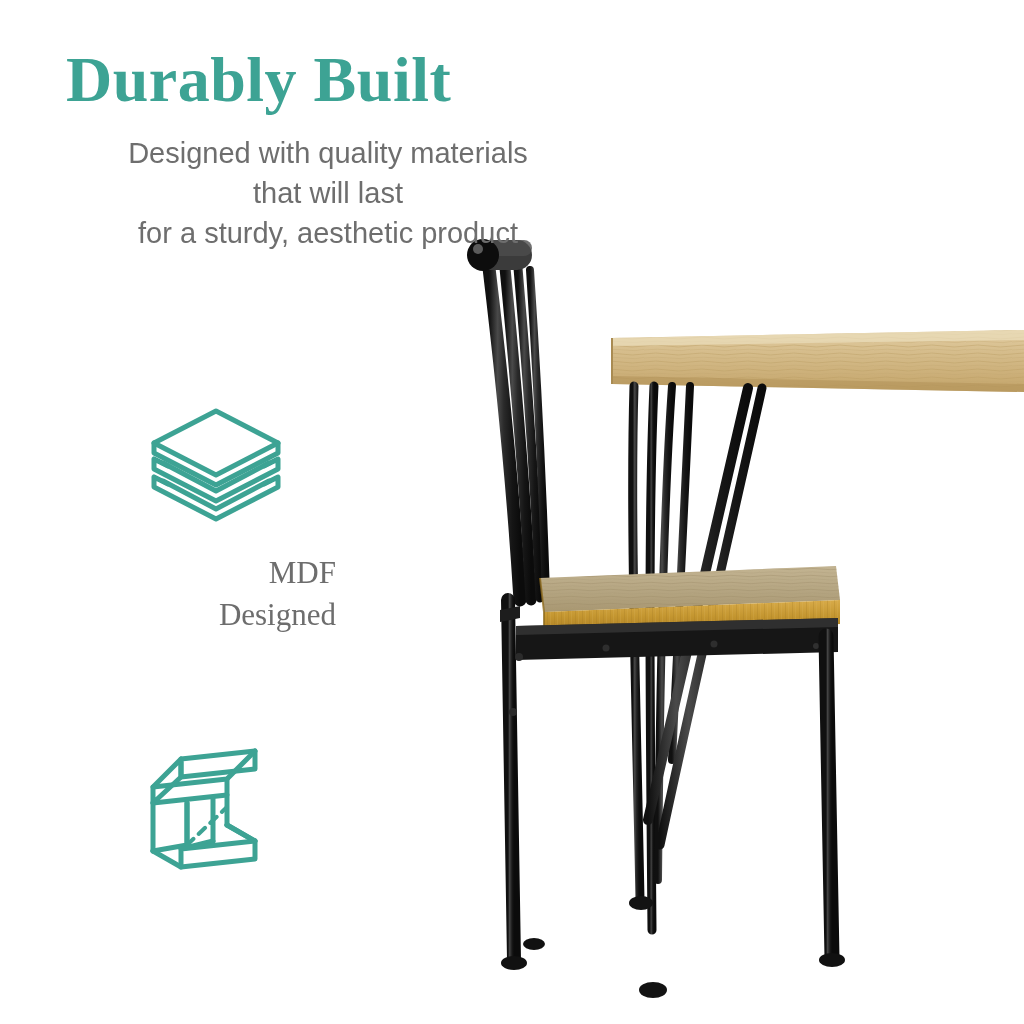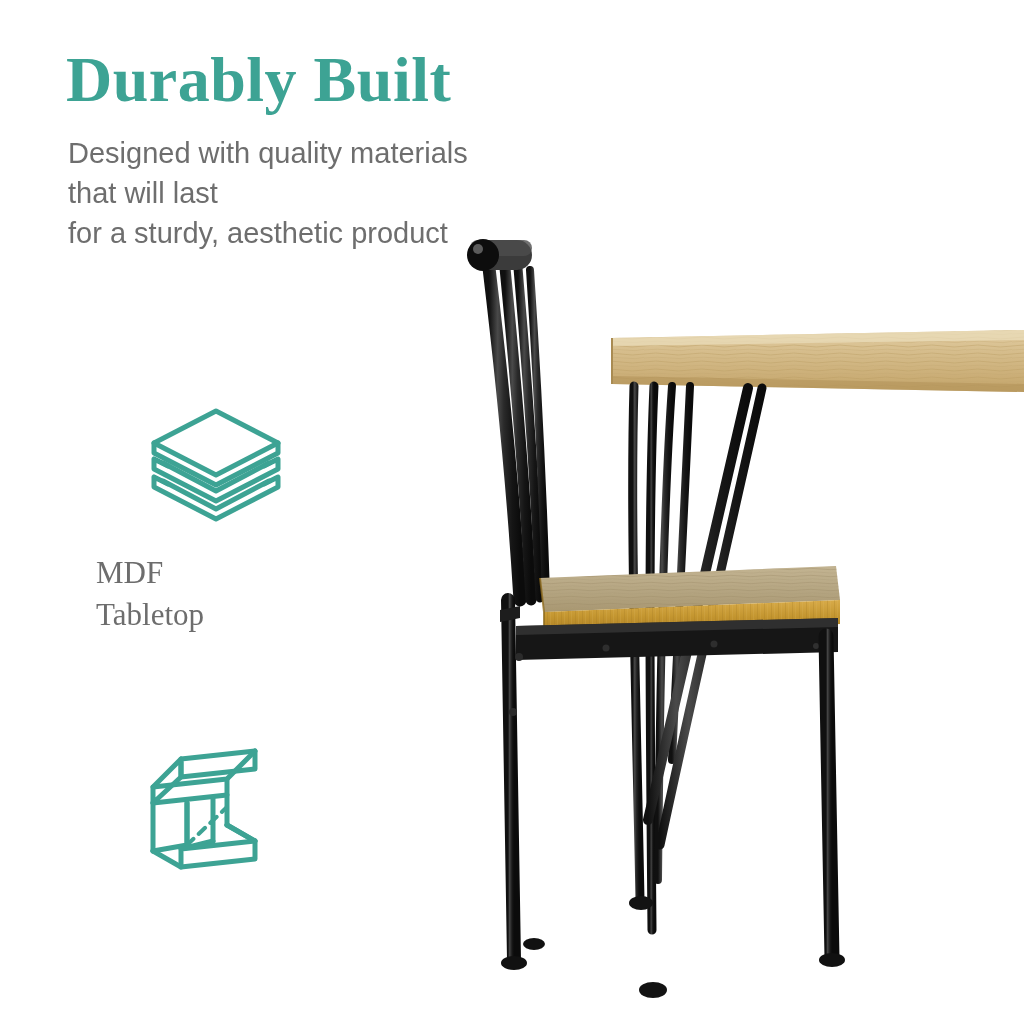--- a/index.html
+++ b/index.html
@@ -32,28 +32,29 @@
   .subhead {
     position: absolute;
     left: 68px;
     top: 133px;
     width: 520px;
     font-family: "Liberation Sans", sans-serif;
     font-weight: 400;
     font-size: 29px;
     line-height: 40px;
     color: #6e6e6e;
+    text-align: center;
   }
   .subhead div { white-space: nowrap; }
 
   
   .feature {
     position: absolute;
     width: 240px;
-    text-align: left;
+    text-align: right;
   }
   #feature-mdf  { left: 96px; top: 398px; }
   #feature-steel{ left: 96px; top: 738px; }
 
   .feature-icon {
     height: 140px;
     display: flex;
     align-items: center;
     justify-content: center;
   }
@@ -222,21 +223,21 @@
           <path d="M13 64 L75 86 L137 64" opacity="0"></path>
           <path d="M22 58 L75 86 L128 58"></path>
 
           <path d="M13 72 L27 79 M123 79 L137 72 L137 82 L75 114 L13 82 L13 72"></path>
           <path d="M22 76 L75 104 L128 76"></path>
         </g>
       </svg>
     </div>
     <div class="feature-label">
       <span>MDF</span>
-      <span>Tabletop</span>
+      <span>Designed</span>
     </div>
   </div>
 
   <div class="feature" id="feature-steel">
     <div class="feature-icon">
       <svg width="146" height="134" viewBox="0 0 146 134">
         <g fill="none" stroke="#3da394" stroke-width="5" stroke-linejoin="round" stroke-linecap="round">
 
           <path d="M38 18 L112 10 L112 28 L38 36 Z"></path>
           <path d="M10 46 L38 18 L38 36 L10 62 Z"></path>

